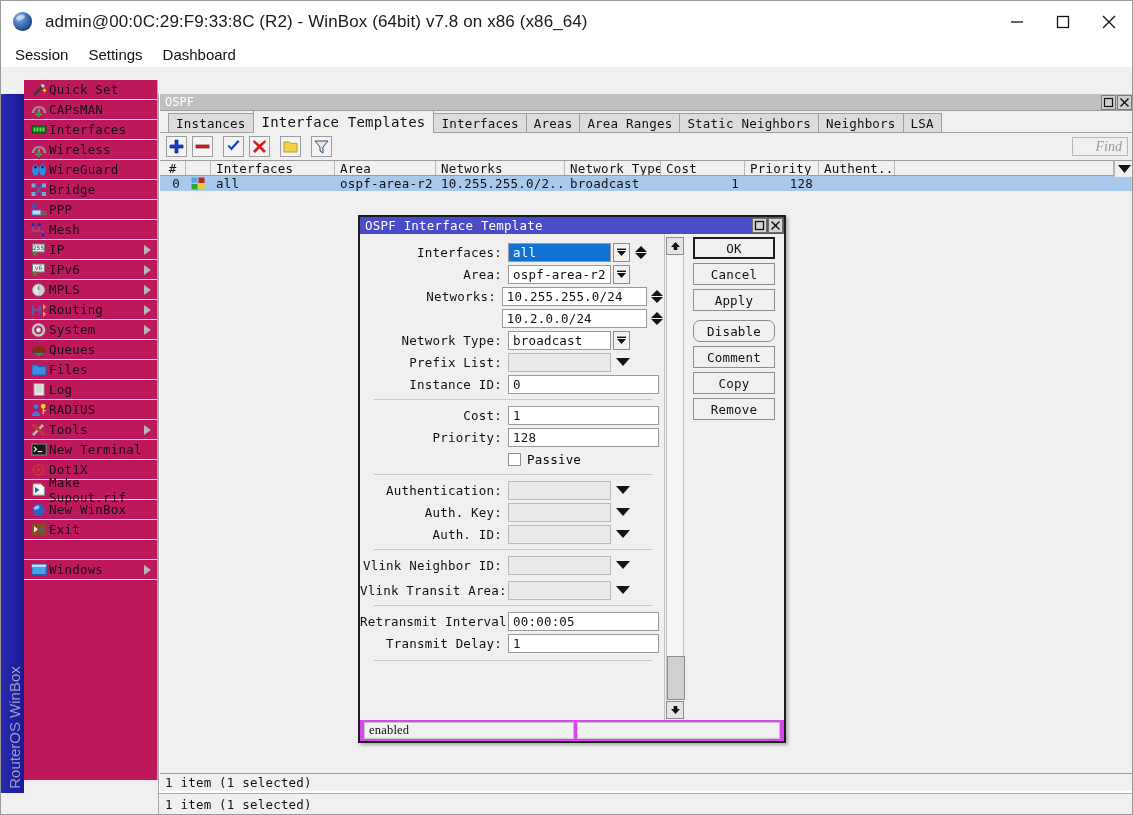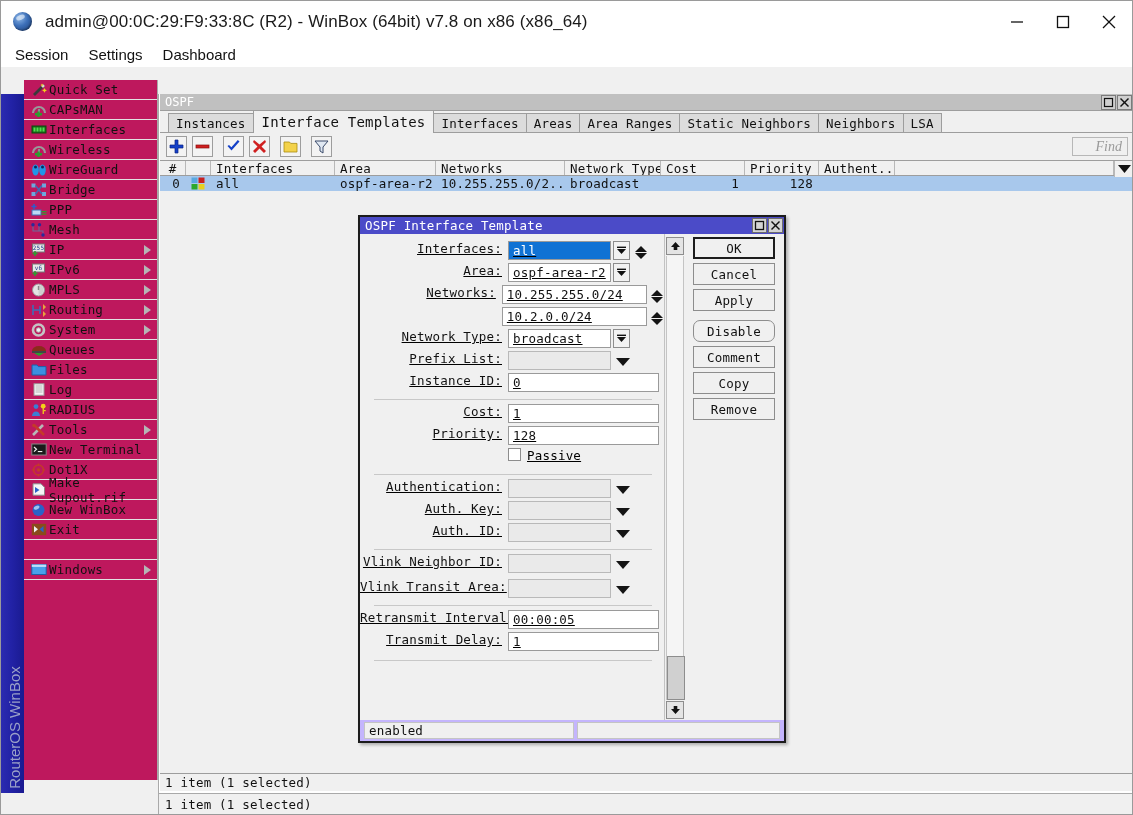--- a/index.html
+++ b/index.html
@@ -293,21 +293,21 @@
     position: relative;
     height: 488px;
     background: #f0f0f0;
   }
   .form-col {
     position: absolute; left: 0; top: 0;
     width: 305px; height: 488px;
     border-right: 1px solid #c2c2c2;
     overflow: hidden;
   }
-  .row { display: flex; height: 22px; text-decoration: underline; }
+  .row { display: flex; align-items: center; height: 22px; }
   .lbl {
     width: 148px; text-align: right; padding-right: 6px;
     font-size: 12.5px; color: #111; letter-spacing: .2px;
     white-space: nowrap;
   }
   .inp {
     height: 19px; background: #ffffff;
     border: 1px solid #9a9a9a;
     display: flex; align-items: center;
     padding-left: 4px;
@@ -380,23 +380,24 @@
     background: #f0f0f0; border: 1px solid #8d8d8d;
     display: flex; align-items: center; justify-content: center;
     font-size: 12.5px; color: #111; letter-spacing: .2px;
   }
   .dbtn.def { border: 2px solid #1c1c1c; }
   .dbtn.grp { margin-top: 9px; border-radius: 7px; }
 
   .dlg-footer {
     position: absolute; left: 0; bottom: 0;
     width: 424px; height: 21px;
-    background: #c4b5fd;
+    background: #d946ef;
     display: flex; align-items: center;
     padding: 0 4px;
+    font-family: Liberation Serif, serif;
   }
   .foot-1 {
     width: 210px; height: 17px;
     border: 1px solid #c4c4c4; background: #f0f0f0;
     display: flex; align-items: center; padding-left: 4px;
     font-size: 12.5px; color: #111; letter-spacing: .2px;
   }
   .foot-2 {
     flex: 1; height: 17px; margin-left: 3px;
     border: 1px solid #c4c4c4; background: #f0f0f0;

